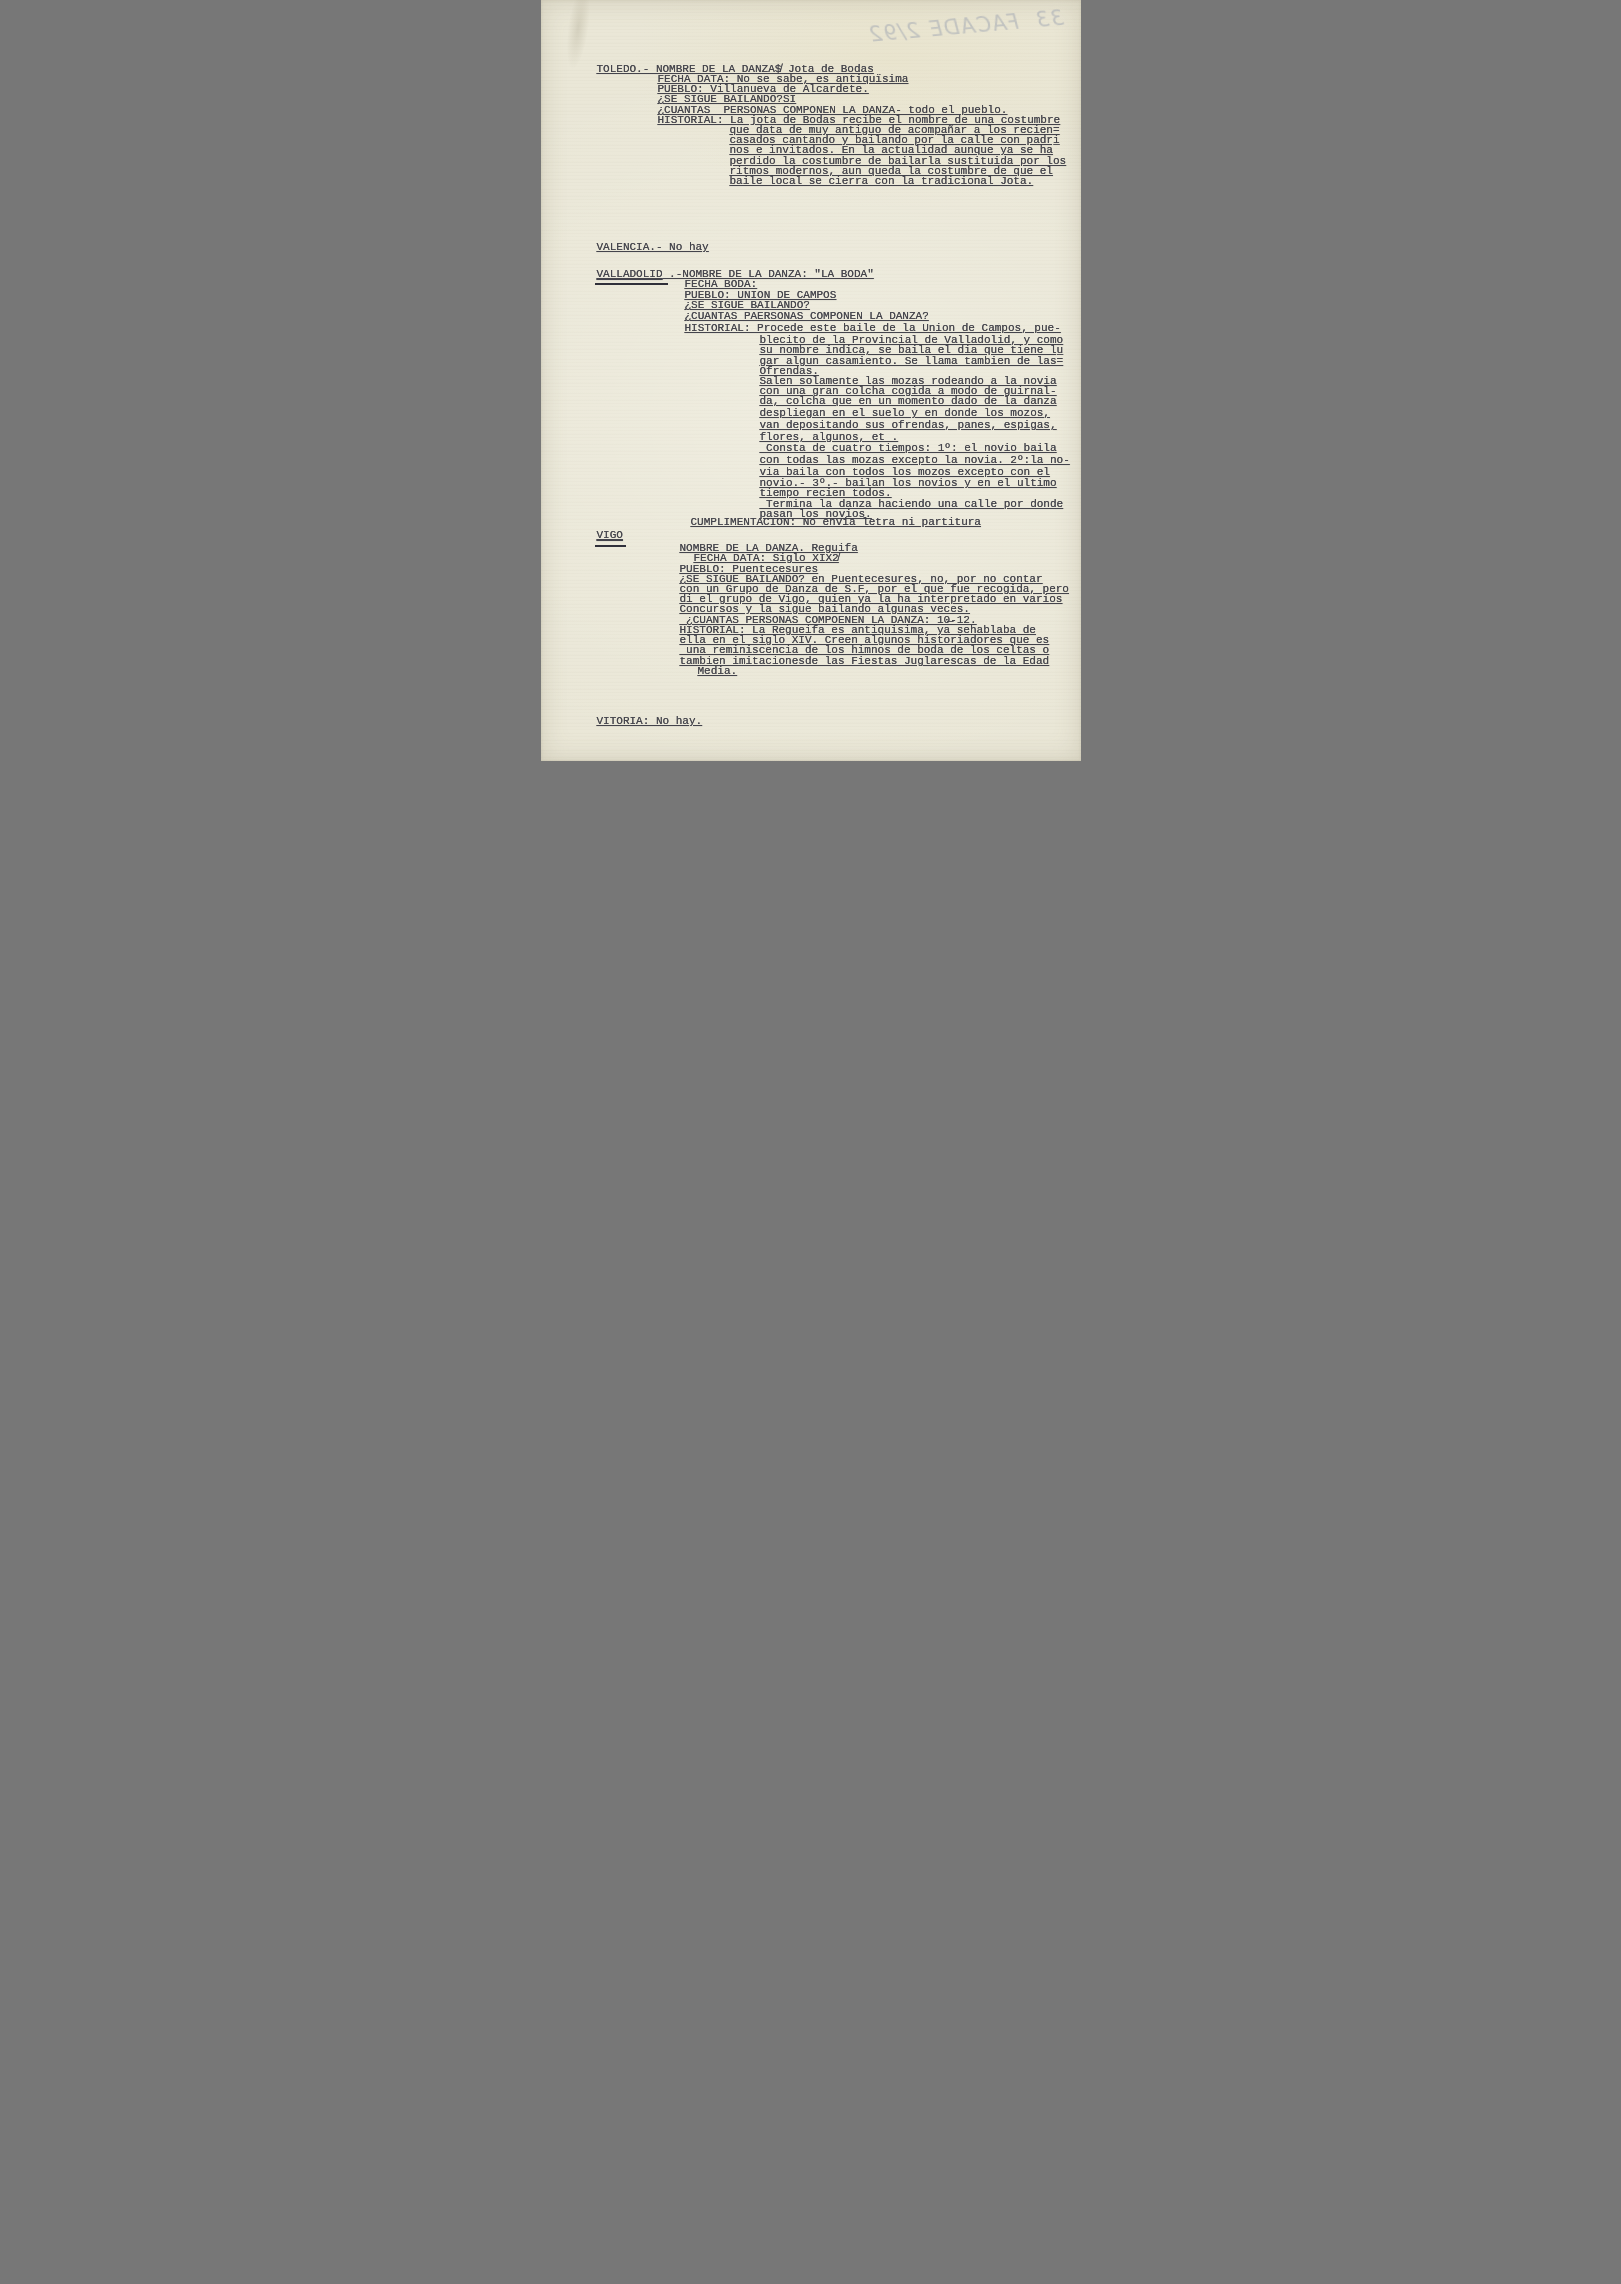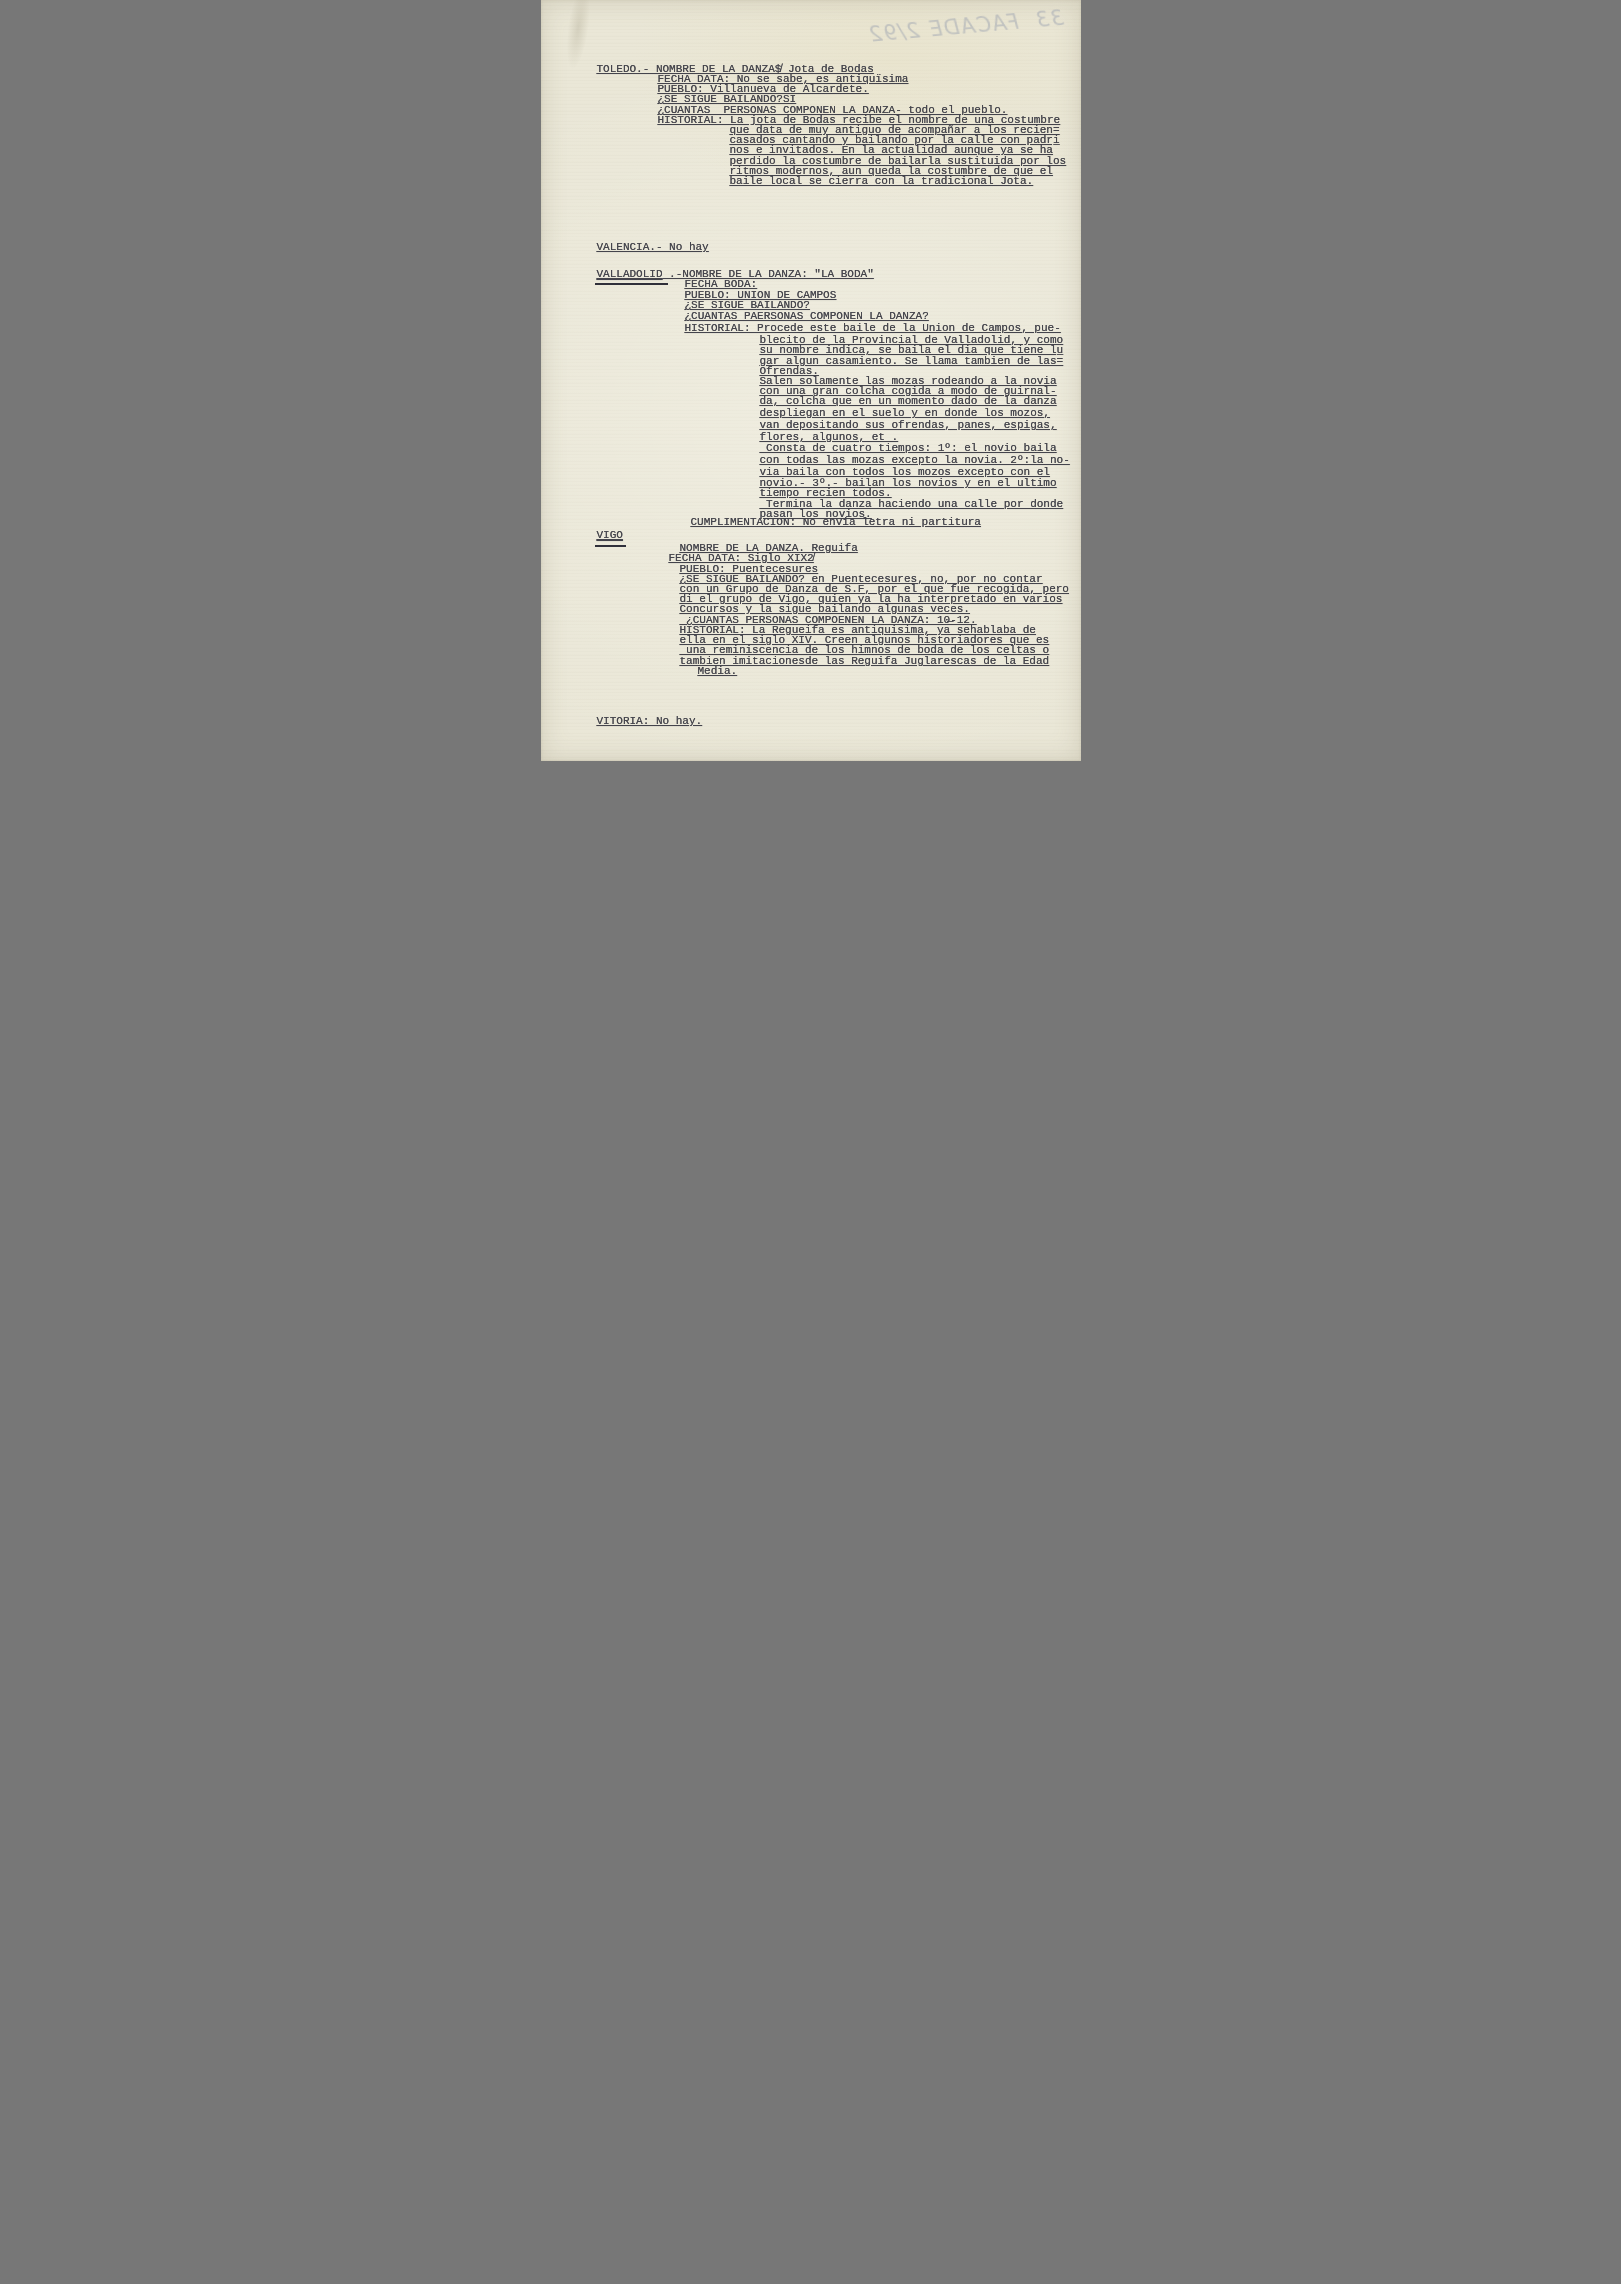--- a/index.html
+++ b/index.html
@@ -100,28 +100,28 @@
   <div class="tl" style="left:219px; top:467px">via baila con todos los mozos excepto con el</div>
   <div class="tl" style="left:219px; top:478px">novio.- 3º.- bailan los novios y en el ultimo</div>
   <div class="tl" style="left:219px; top:488px">tiempo recien todos.</div>
   <div class="tl" style="left:219px; top:499px"> Termina la danza haciendo una calle por donde</div>
   <div class="tl" style="left:219px; top:509px">pasan los novios.</div>
   <div class="tl" style="left:150px; top:517px">CUMPLIMENTACION: No envia letra ni partitura</div>
 
   <div class="tl" style="left:56px; top:530px"><span class="city-underline">VIGO</span></div>
   <div class="rule" style="left:54px; top:545px; width:31px"></div>
   <div class="tl" style="left:139px; top:543px">NOMBRE DE LA DANZA. Reguifa</div>
-  <div class="tl" style="left:128px; top:553px">FECHA DATA: Siglo XIX2̸</div>
+  <div class="tl" style="left:153px; top:553px">FECHA DATA: Siglo XIX2̸</div>
   <div class="tl" style="left:139px; top:564px">PUEBLO: Puentecesures</div>
   <div class="tl" style="left:139px; top:574px">¿SE SIGUE BAILANDO? en Puentecesures, no, por no contar</div>
   <div class="tl" style="left:139px; top:584px">con un Grupo de Danza de S.F, por el que fue recogida, pero</div>
   <div class="tl" style="left:139px; top:594px">di el grupo de Vigo, quien ya la ha interpretado en varios</div>
   <div class="tl" style="left:139px; top:604px">Concursos y la sigue bailando algunas veces.</div>
   <div class="tl" style="left:139px; top:615px"> ¿CUANTAS PERSONAS COMPOENEN LA DANZA: 10̶-12.</div>
   <div class="tl" style="left:139px; top:625px">HISTORIAL: La Regueifa es antiquisima, ya sehablaba de</div>
   <div class="tl" style="left:139px; top:635px">ella en el siglo XIV. Creen algunos historiadores que es</div>
   <div class="tl" style="left:139px; top:645px"> una reminiscencia de los himnos de boda de los celtas o</div>
-  <div class="tl" style="left:139px; top:656px">tambien imitacionesde las Reguifa Juglarescas de la Edad</div>
+  <div class="tl" style="left:139px; top:656px">tambien imitacionesde las Fiestas Juglarescas de la Edad</div>
   <div class="tl" style="left:157px; top:666px">Media.</div>
 
   <div class="tl" style="left:56px; top:716px">VITORIA: No hay.</div>
 </div>
 
 
 </body></html>

